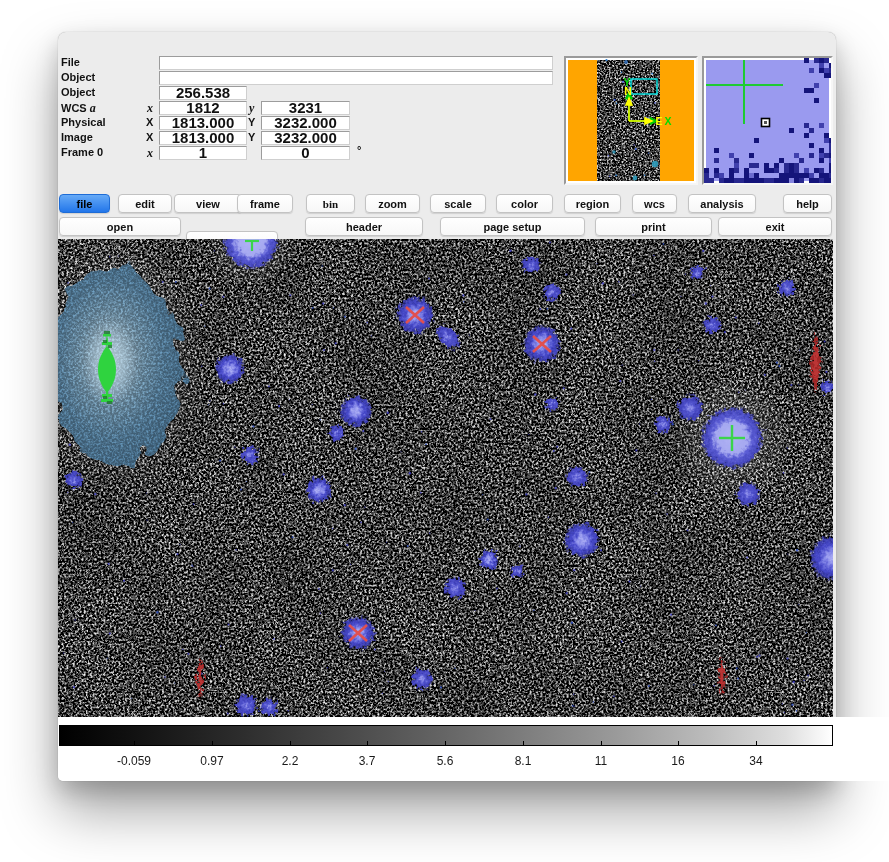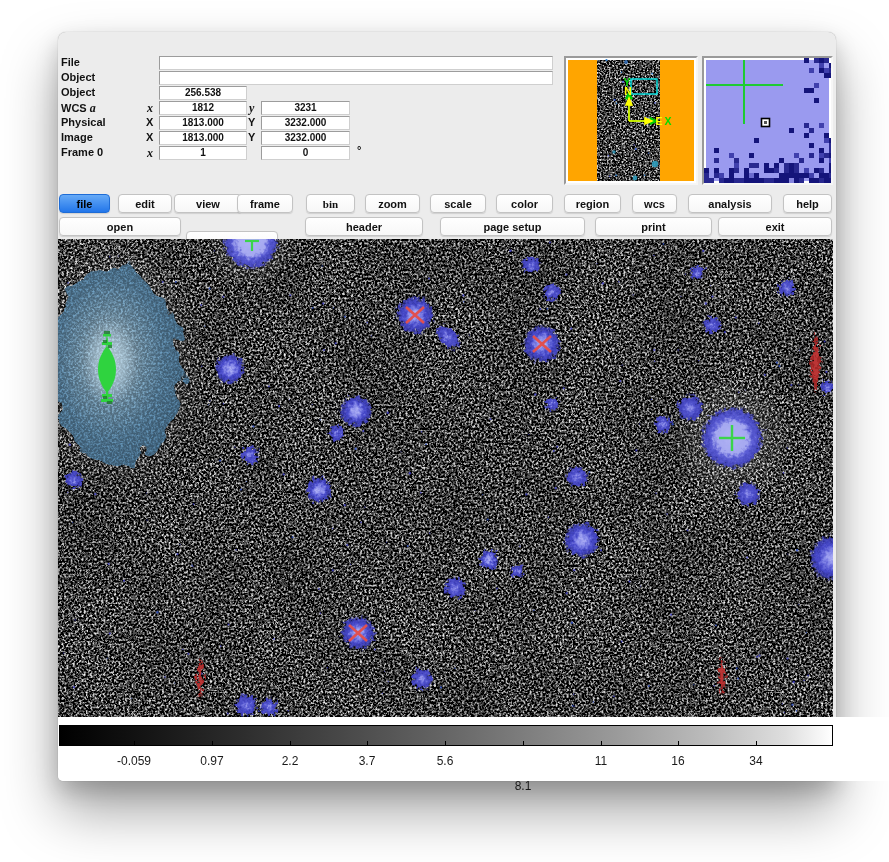--- a/index.html
+++ b/index.html
@@ -18,21 +18,21 @@
 }
 .tl { position:absolute; top:5px; width:12px; height:12px; border-radius:6px; }
 #tl-r { left:6px;  background:#fc5b57; border:0.5px solid #d94c47; }
 #tl-y { left:26px; background:#fdbe41; border:0.5px solid #dfa33a; }
 #tl-g { left:46px; background:#34c84a; border:0.5px solid #2aa83e; }
 #title { position:absolute; top:0; left:0; width:778px; height:21px; text-align:center; line-height:22px; font-size:12.5px; font-weight:bold; color:#383838; }
 .lbl { position:absolute; font-size:11px; font-weight:bold; color:#111; }
 .entry {
   position:absolute; height:14px; background:#fff;
   border:1px solid #9c9c9c; border-right-color:#cfcfcf; border-bottom-color:#cfcfcf;
-  font-size:10px; font-weight:bold; color:#111; text-align:center; line-height:12px;
+  font-size:15px; font-weight:bold; color:#111; text-align:center; line-height:12px;
 }
 .xy { position:absolute; font-size:11px; font-weight:bold; color:#111; }
 .it { font-family:"Liberation Serif", serif; font-style:italic; font-weight:bold; font-size:12px; }
 .btn {
   position:absolute; height:19px; border-radius:4px;
   background:linear-gradient(#ffffff,#f7f7f7);
   border:0.5px solid #c3c3c3;
   box-shadow:0 1px 1px rgba(0,0,0,0.12);
   font-size:11px; font-weight:bold; color:#111; text-align:center; line-height:18px;
 }
@@ -296,21 +296,21 @@
   <div class="btn" id="btn-file" style="left:1px;  top:162px; width:51px;">file</div>
   <div class="btn" style="left:60px;  top:162px; width:54px;">edit</div>
   <div class="btn" style="left:116px; top:162px; width:68px;">view</div>
   <div class="btn" style="left:179px; top:162px; width:56px;">frame</div>
   <div class="btn" style="left:248px; top:162px; width:49px;font-family:Liberation Serif, serif;">bin</div>
   <div class="btn" style="left:307px; top:162px; width:55px;">zoom</div>
   <div class="btn" style="left:372px; top:162px; width:56px;">scale</div>
   <div class="btn" style="left:438px; top:162px; width:57px;">color</div>
   <div class="btn" style="left:506px; top:162px; width:57px;">region</div>
   <div class="btn" style="left:574px; top:162px; width:45px;">wcs</div>
-  <div class="btn" style="left:630px; top:162px; width:84px;">analysis</div>
+  <div class="btn" style="left:630px; top:162px; width:68px;">analysis</div>
   <div class="btn" style="left:725px; top:162px; width:49px;">help</div>
 
   <div class="btn" style="left:1px;   top:185px; width:122px;">open</div>
   <div class="btn" style="left:128px; top:199px; width:92px;">save</div>
   <div class="btn" style="left:247px; top:185px; width:118px;">header</div>
   <div class="btn" style="left:382px; top:185px; width:145px;">page setup</div>
   <div class="btn" style="left:537px; top:185px; width:117px;">print</div>
   <div class="btn" style="left:660px; top:185px; width:114px;">exit</div>
 
   <div id="image"><svg width="775" height="478" viewBox="0 0 775 478">
@@ -691,21 +691,21 @@
       <div class="cl" style="left:76px;">-0.059</div>
     <div class="tick" style="left:154px;"></div>
       <div class="cl" style="left:154px;">0.97</div>
     <div class="tick" style="left:232px;"></div>
       <div class="cl" style="left:232px;">2.2</div>
     <div class="tick" style="left:309px;"></div>
       <div class="cl" style="left:309px;">3.7</div>
     <div class="tick" style="left:387px;"></div>
       <div class="cl" style="left:387px;">5.6</div>
     <div class="tick" style="left:465px;"></div>
-      <div class="cl" style="left:465px;margin-top:25px;">8.1</div>
+      <div class="cl" style="left:465px;">8.1</div>
     <div class="tick" style="left:543px;"></div>
       <div class="cl" style="left:543px;">11</div>
     <div class="tick" style="left:620px;"></div>
       <div class="cl" style="left:620px;">16</div>
     <div class="tick" style="left:698px;"></div>
       <div class="cl" style="left:698px;">34</div>
   </div>
 </div>
 
 </body></html>

